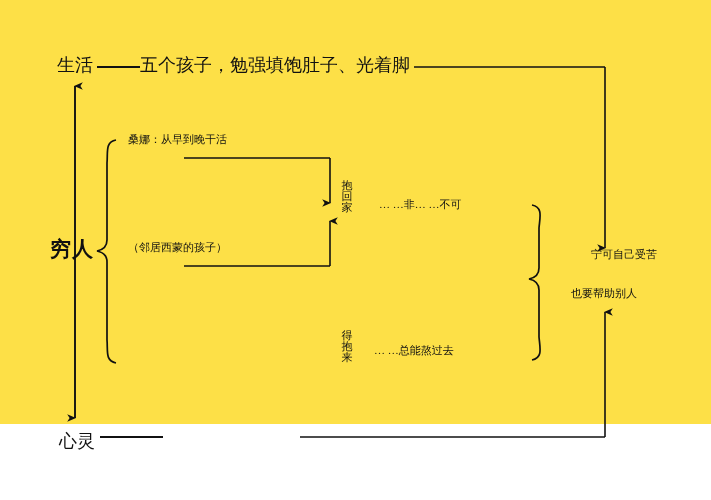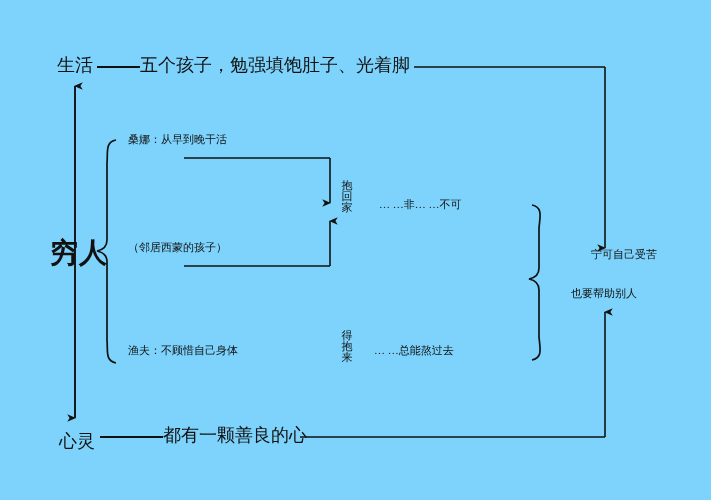--- a/index.html
+++ b/index.html
@@ -4,43 +4,43 @@
 <style>
   html,body{margin:0;padding:0;}
   body{
     width:711px;height:500px;
     background:#ffffff;
     font-family:"Liberation Serif","DejaVu Serif",serif;
     overflow:hidden;
   }
   #diagram{
     position:relative;
-    width:711px;height:500px;
-    background:#7dd3fc;
+    width:711px;height:424px;
+    background:#fde047;
   }
   #svg-layer{
     position:absolute;left:0;top:0;
     width:711px;height:500px;
   }
   .lbl{
     position:absolute;
     color:#111111;
     white-space:nowrap;
     line-height:1.0;
     font-family:"Liberation Serif","DejaVu Serif",serif;
   }
   .vtext{
     position:absolute;
     color:#111111;
     line-height:1.02;
     text-align:center;
     font-family:"Liberation Serif","DejaVu Serif",serif;
   }
   .vtext span{display:block;}
-  .big{font-weight:bold;font-size:28px;letter-spacing:1px;}
+  .big{font-weight:bold;font-size:21px;letter-spacing:1px;}
   .t18{font-size:18px;}
   .t17{font-size:11px;}
 </style>
 </head>
 <body>
 
 <div id="diagram">
 
   <svg id="svg-layer" viewBox="0 0 711 500" xmlns="http://www.w3.org/2000/svg">
     <defs>
@@ -88,21 +88,20 @@
   <div class="lbl t18" style="left:57px;top:56px;">生活</div>
 
   <div class="lbl t18" style="left:140px;top:56px;">五个孩子，勉强填饱肚子、光着脚</div>
 
   <div class="lbl big" style="left:50px;top:239px;">穷人</div>
 
   <div class="lbl t17" style="left:128px;top:134px;">桑娜：从早到晚干活</div>
 
   <div class="lbl t17" style="left:128px;top:242px;">（邻居西蒙的孩子）</div>
 
-  <div class="lbl t17" style="left:128px;top:345px;">渔夫：不顾惜自己身体</div>
 
   <div class="vtext t17" style="left:337px;top:180px;width:20px;">
     <span>抱</span>
     <span>回</span>
     <span>家</span>
   </div>
 
   <div class="lbl t17" style="left:379px;top:199px;">…  …非…  …不可</div>
 
   <div class="vtext t17" style="left:337px;top:330px;width:20px;">
@@ -112,15 +111,14 @@
   </div>
 
   <div class="lbl t17" style="left:374px;top:345px;">…  …总能熬过去</div>
 
   <div class="lbl t17" style="left:551px;top:249px;margin-left:40px;">宁可自己受苦</div>
 
   <div class="lbl t17" style="left:571px;top:288px;">也要帮助别人</div>
 
   <div class="lbl t18" style="left:59px;top:432px;">心灵</div>
 
-  <div class="lbl t18" style="left:163px;top:426px;">都有一颗善良的心</div>
 
 </div>
 
 </body></html>

